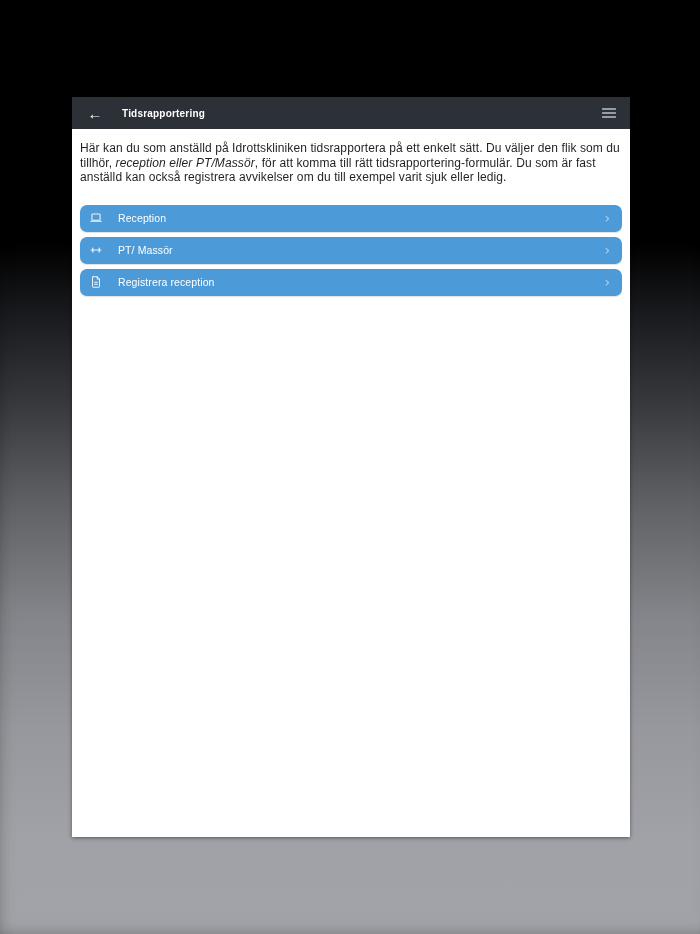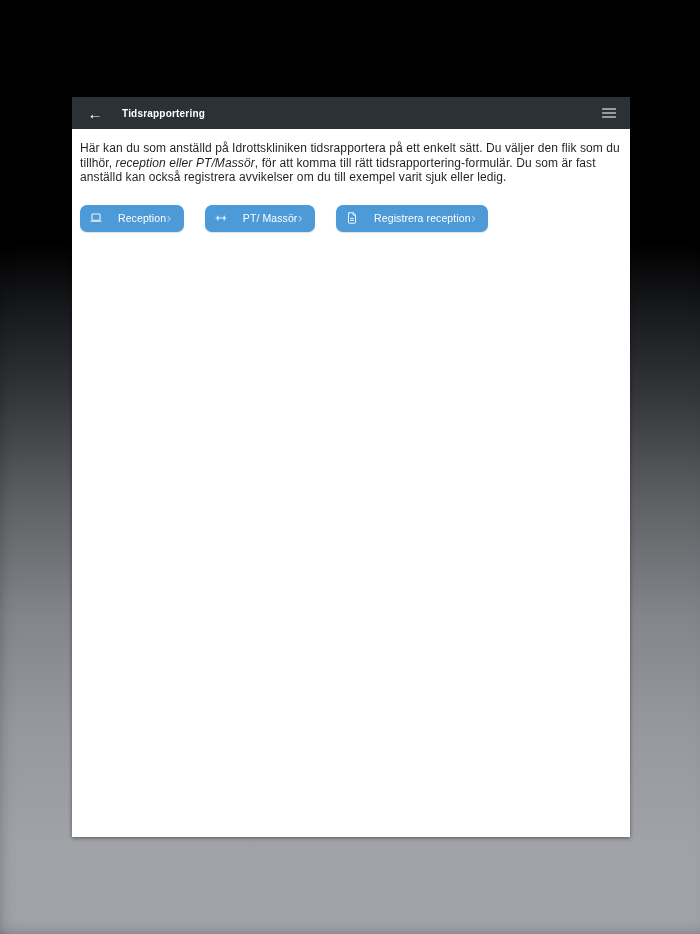--- a/index.html
+++ b/index.html
@@ -48,21 +48,21 @@
     gap: 2px; cursor: pointer; margin-right: 1px;
   }
   .menu-btn .bar { height: 2px; width: 14px; background: #969da3; border-radius: 0.5px; }
   .content { padding: 12px 8px 0 8px; }
   .intro {
     font-size: 12px; line-height: 14.5px;
     color: #1f2124; margin: 0 0 20px 0;
     letter-spacing: 0.1px;
   }
   .intro .italic { font-style: italic; }
-  .btn-list { display: flex; gap: 21px; }
+  .btn-list { display: flex; flex-direction: column; gap: 5px; }
   .action-btn {
     height: 27px;
     background: #4d9ad8;
     border-radius: 7px;
     display: flex; align-items: center;
     padding: 0 9px;
     cursor: pointer;
     box-shadow: 0 1px 1px rgba(0,0,0,0.12);
   }
   .btn-icon {

